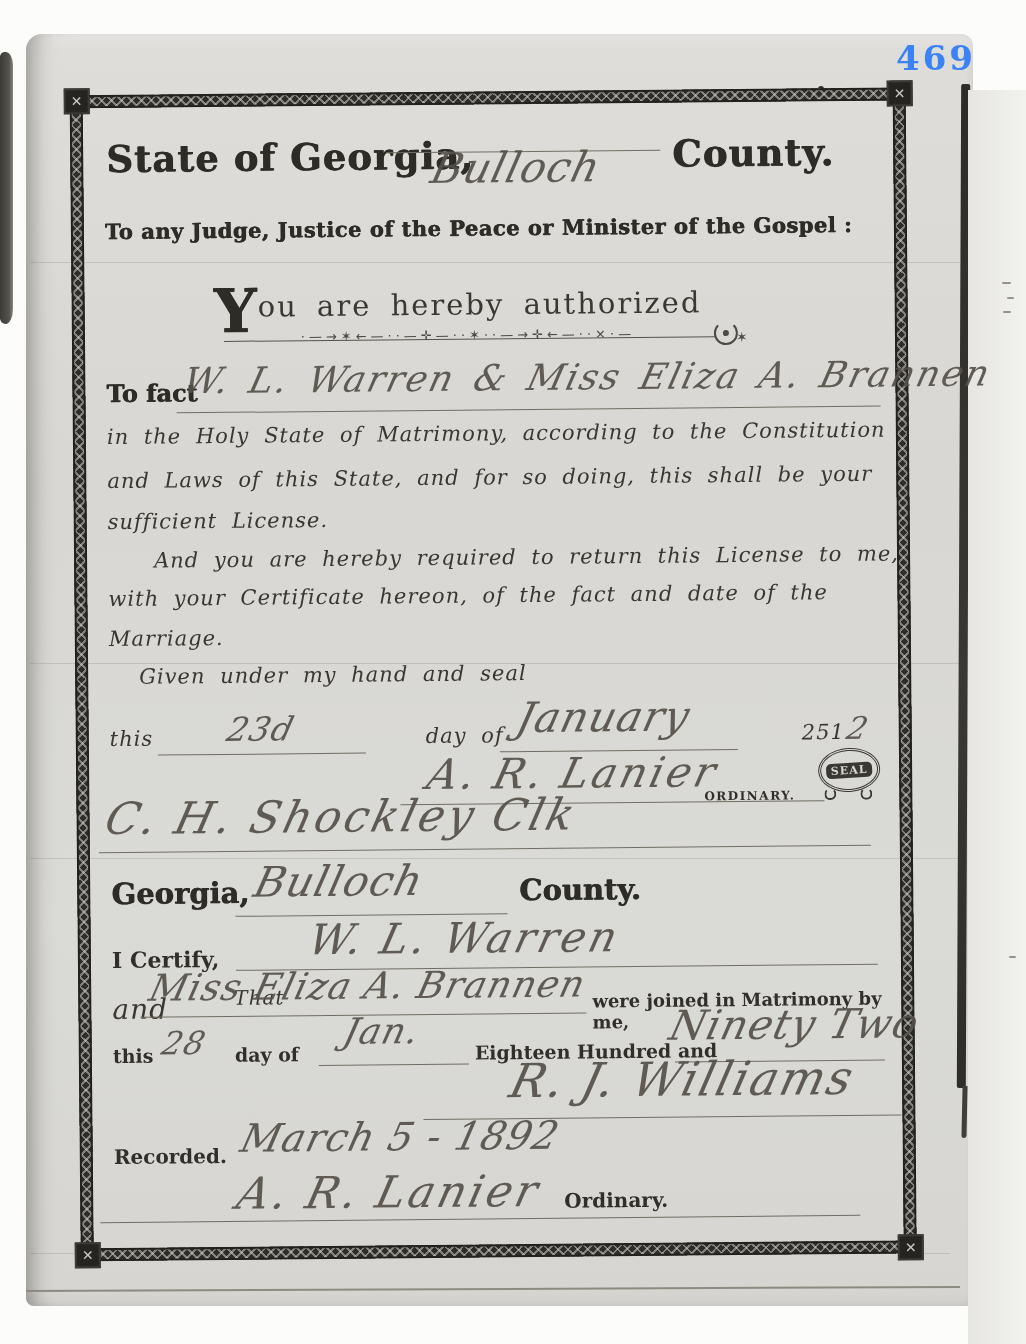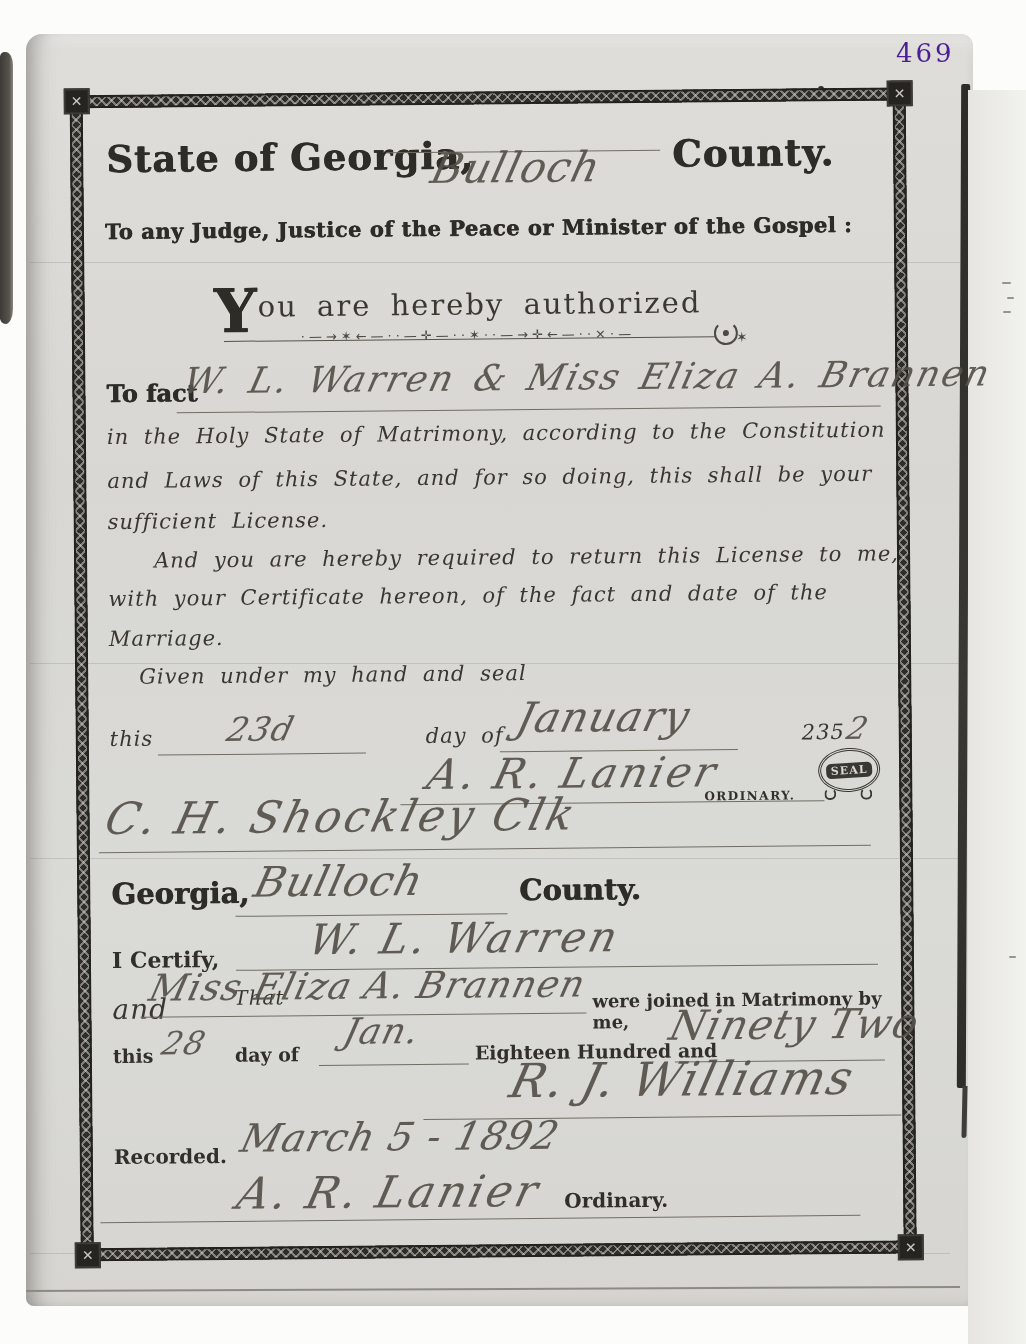--- a/index.html
+++ b/index.html
@@ -24,22 +24,22 @@
     transform:rotate(.25deg); border-radius:2px; }
   #page-edge-right-tail { left:962px; top:1086px; width:5px; height:52px;
     background:#3f3d38; transform:rotate(1.2deg); border-radius:0 0 3px 3px; }
   #page-bottom-line { left:26px; top:1288px; width:934px; height:2px;
     background:#8d8a82; transform:rotate(-.25deg); }
   #right-gutter { left:968px; top:90px; width:58px; height:1254px;
     background:linear-gradient(90deg,#e6e5e1,#f2f2ef); }
   .margin-mark { background:#97948c; height:2px; border-radius:1px; }
   .speck { background:#2f2d2a; border-radius:50%; }
 
-  #page-number { left:896px; top:38px; font-size:26px; font-weight:normal;
-    letter-spacing:3px; color:#4c1d95; }
+  #page-number { left:896px; top:38px; font-size:34px; font-weight:bold;
+    letter-spacing:3px; color:#3b82f6; }
 
   
   #cert { left:70px; top:95px; width:836px; height:1166px;
     transform:rotate(-.55deg); transform-origin:40px 40px; }
   .bar { position:absolute; background-color:#2f2d29;
     background-image:
       repeating-linear-gradient(45deg, rgba(215,213,205,.50) 0 2px, transparent 2px 7px),
       repeating-linear-gradient(-45deg, rgba(215,213,205,.50) 0 2px, transparent 2px 7px);
     box-shadow:inset 0 0 0 2px #23211e; }
   #bar-top { left:8px; top:0; right:8px; height:13px; }
@@ -151,21 +151,21 @@
     <div class="abs tw" style="left:34px; top:492px; font-size:21px;">with your Certificate hereon, of the fact and date of the</div>
     <div class="abs tw" style="left:34px; top:532px; font-size:21px;">Marriage.</div>
     <div class="abs tw" style="left:64px; top:570px; font-size:21px;">Given under my hand and seal</div>
 
     <div class="abs tw" style="left:34px; top:632px; font-size:21px;">this</div>
     <div class="blank" style="left:82px; top:660px; width:208px;"></div>
     <div class="abs hw" style="left:152px; top:616px; font-size:33px;">23d</div>
     <div class="abs tw" style="left:350px; top:632px; font-size:21px;">day of</div>
     <div class="blank" style="left:424px; top:660px; width:238px;"></div>
     <div class="abs hw" style="left:442px; top:602px; font-size:42px;">January</div>
-    <div class="abs tw" style="left:726px; top:632px; font-size:21px;">235</div>
+    <div class="abs tw" style="left:726px; top:632px; font-size:21px;">251</div>
     <div class="abs hw" style="left:772px; top:622px; font-size:31px;">2</div>
 
     <div class="blank" style="left:324px; top:712px; width:424px;"></div>
     <div class="abs hw" style="left:352px; top:658px; font-size:42px; letter-spacing:3px;">A. R. Lanier</div>
     <div class="abs bold-print" style="left:628px; top:700px; font-size:12px; letter-spacing:1.5px;">ORDINARY.</div>
     <div id="seal" class="abs">
       <span id="seal-band">SEAL</span>
     </div>
     <div class="seal-curl" style="left:748px; top:700px;"></div>
     <div class="seal-curl" style="left:784px; top:700px;"></div>

